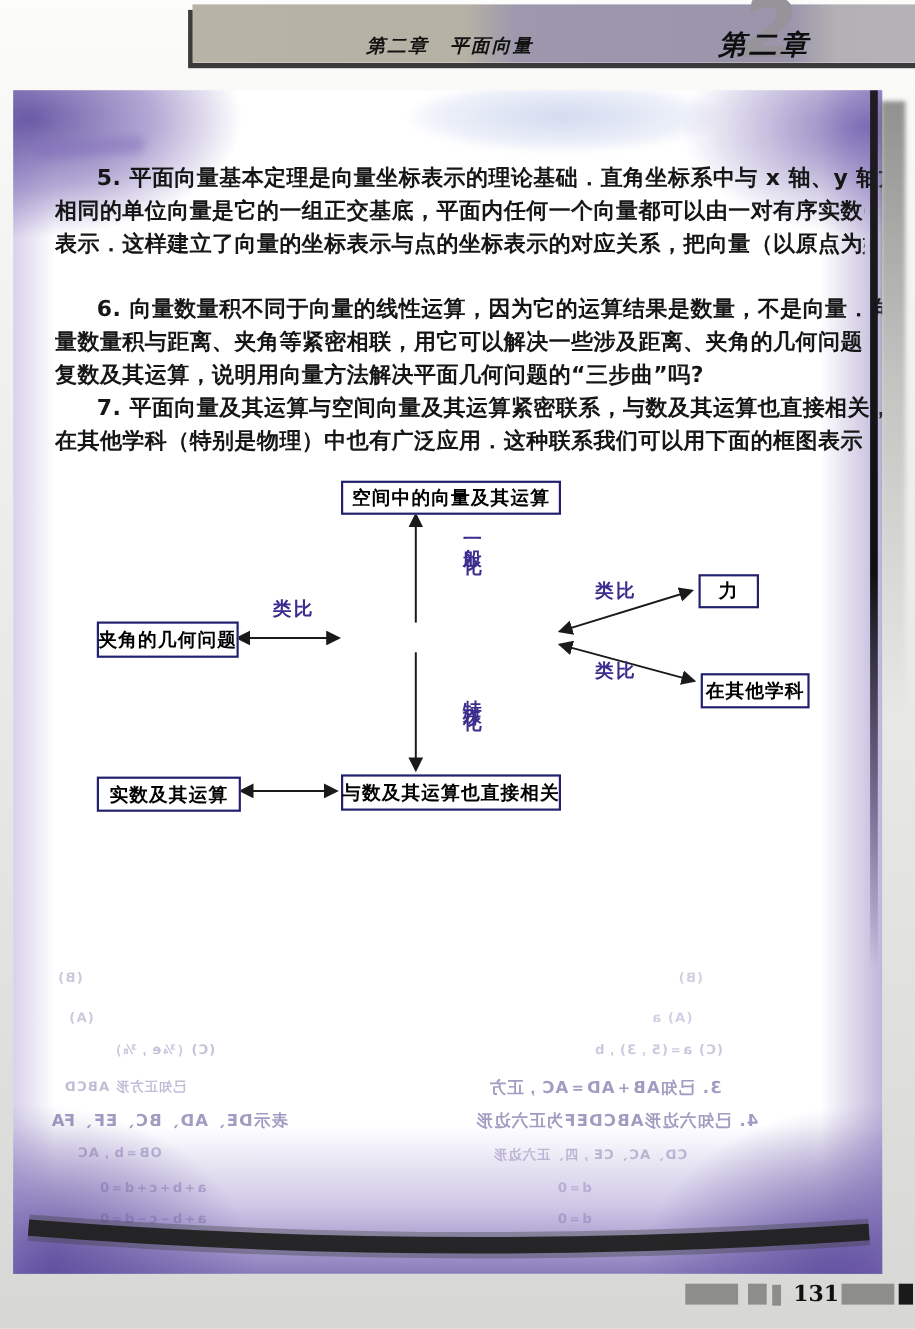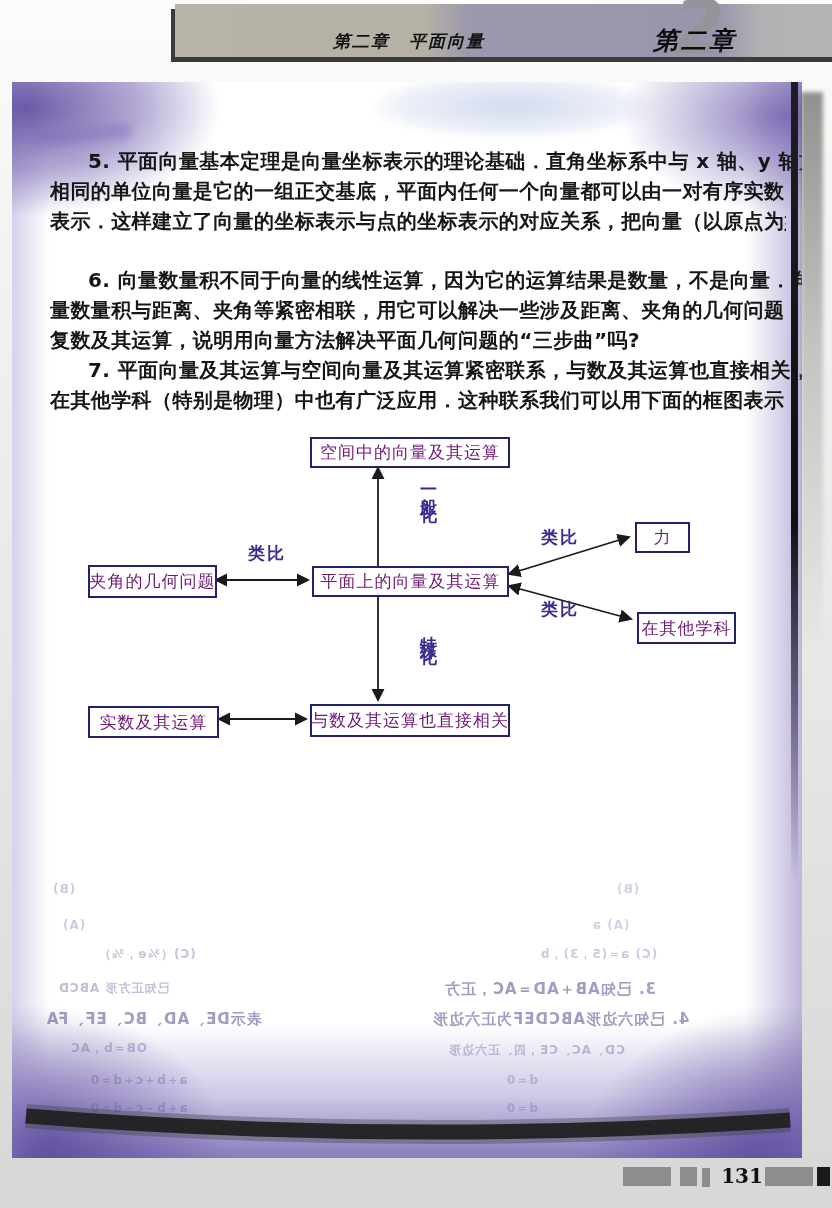--- a/index.html
+++ b/index.html
@@ -62,21 +62,21 @@
   
   .bodyline{
     position:absolute;left:38px;width:736px;height:26px;line-height:26px;
     font-size:20px;font-weight:700;color:#161616;letter-spacing:.4px;white-space:nowrap;overflow:hidden;
   }
   .bodyline.indent{left:76px;}
   
   .dgm-box{
     position:absolute;border:2px solid #22216f;background:rgba(255,255,255,.92);
     display:flex;align-items:center;justify-content:center;
-    font-size:17px;font-weight:400;color:#701a75;letter-spacing:1px;white-space:nowrap;
+    font-size:17px;font-weight:700;color:#000000;letter-spacing:1px;white-space:nowrap;
   }
   .dgm-label{
     position:absolute;font-size:17px;font-weight:700;color:#3c2c8e;letter-spacing:2px;white-space:nowrap;
   }
   .dgm-label.vert{
     writing-mode:vertical-rl;text-orientation:upright;letter-spacing:6px;line-height:22px;white-space:normal;
   }
   .dgm-svg{position:absolute;left:0;top:0;pointer-events:none;}
   
   .bleed{
@@ -123,21 +123,20 @@
     </defs>
     <line x1="366" y1="484" x2="366" y2="386" stroke="#1a1a1a" stroke-width="1.8" marker-end="url(#ah)"></line>
     <line x1="366" y1="511" x2="366" y2="618" stroke="#1a1a1a" stroke-width="1.8" marker-end="url(#ah)"></line>
     <line x1="204" y1="498" x2="296" y2="498" stroke="#1a1a1a" stroke-width="1.8" marker-start="url(#ah)" marker-end="url(#ah)"></line>
     <line x1="207" y1="637" x2="294" y2="637" stroke="#1a1a1a" stroke-width="1.8" marker-start="url(#ah)" marker-end="url(#ah)"></line>
     <line x1="497" y1="492" x2="617" y2="455" stroke="#1a1a1a" stroke-width="1.8" marker-start="url(#ah)" marker-end="url(#ah)"></line>
     <line x1="497" y1="504" x2="619" y2="537" stroke="#1a1a1a" stroke-width="1.8" marker-start="url(#ah)" marker-end="url(#ah)"></line>
   </svg>
 
   <div class="dgm-box" style="left:298px;top:355px;width:196px;height:27px">空间中的向量及其运算</div>
-  <div class="dgm-box" style="left:300px;top:484px;width:193px;height:27px">平面上的向量及其运算</div>
   <div class="dgm-box" style="left:76px;top:483px;width:125px;height:29px">夹角的几何问题</div>
   <div class="dgm-box" style="left:623px;top:440px;width:51px;height:27px">力</div>
   <div class="dgm-box" style="left:625px;top:530px;width:95px;height:28px">在其他学科</div>
   <div class="dgm-box" style="left:76px;top:624px;width:127px;height:28px">实数及其运算</div>
   <div class="dgm-box" style="left:298px;top:622px;width:196px;height:29px">与数及其运算也直接相关</div>
 
   <div class="dgm-label vert" style="left:406px;top:398px;height:80px">一般化</div>
   <div class="dgm-label vert" style="left:406px;top:540px;height:80px">特殊化</div>
   <div class="dgm-label" style="left:236px;top:460px">类比</div>
   <div class="dgm-label" style="left:529px;top:444px">类比</div>

